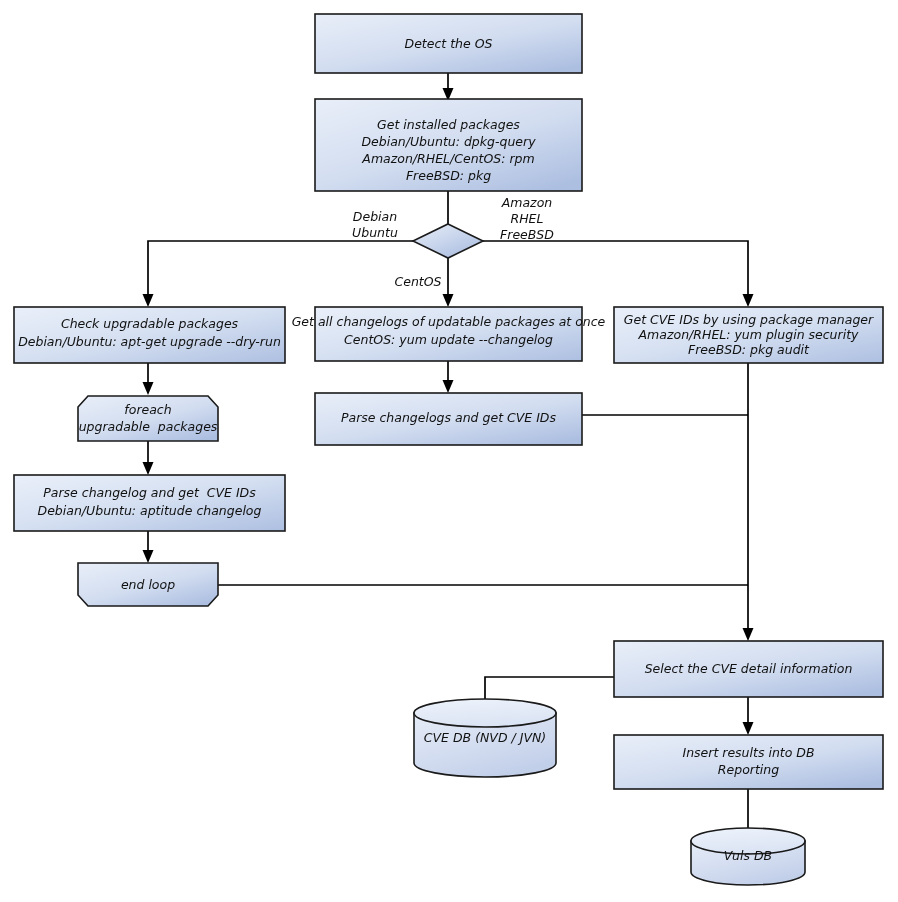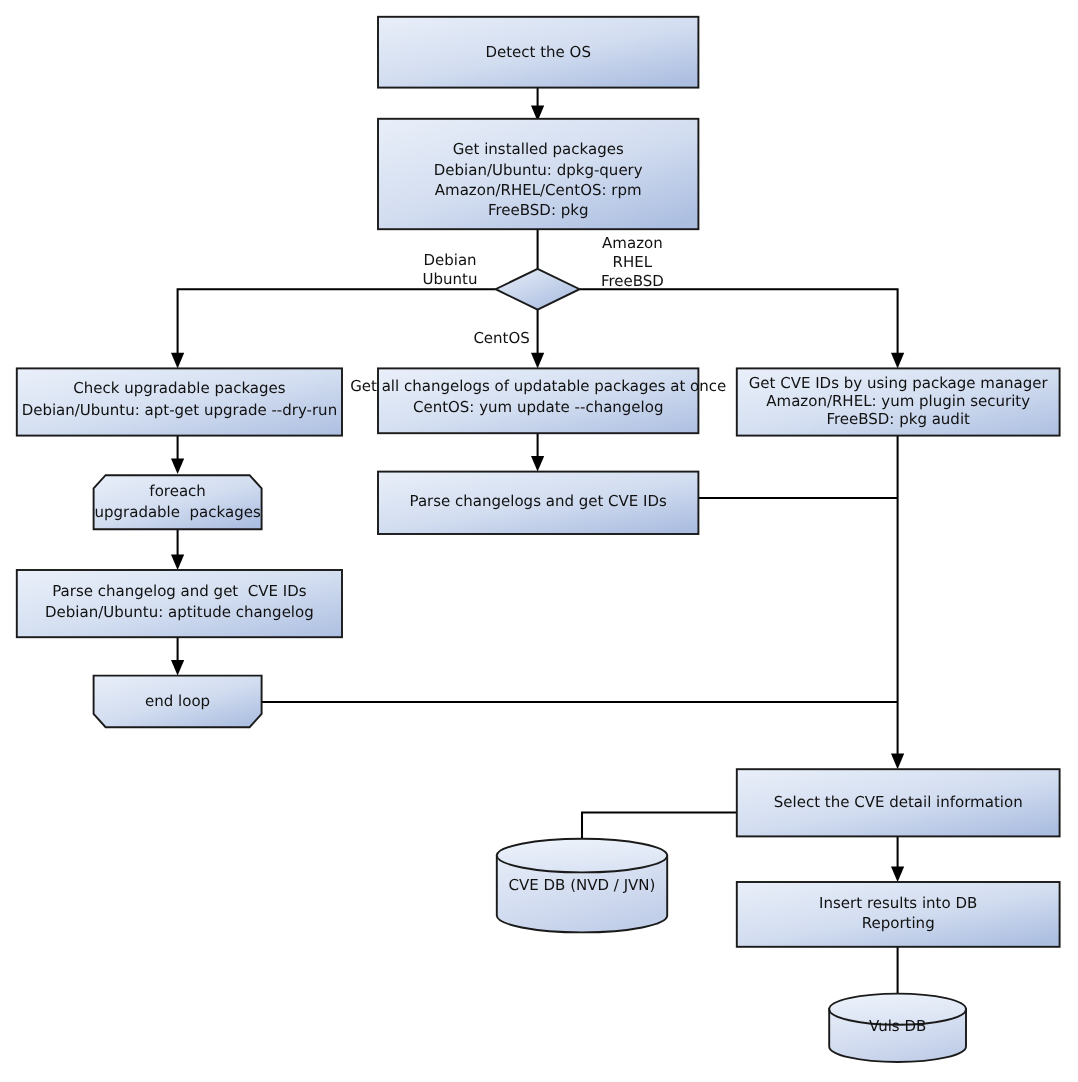--- a/index.html
+++ b/index.html
@@ -10,20 +10,21 @@
   body {
     width: 898px;
     height: 902px;
     font-family: "DejaVu Sans", sans-serif;
     overflow: hidden;
   }
   #flow-root {
     position: relative;
     width: 898px;
     height: 902px;
+    font-style: italic;
   }
   svg#flow-svg {
     display: block;
     width: 898px;
     height: 902px;
   }
   .node-shape {
     stroke: #1a1a1a;
     stroke-width: 1.6;
   }

